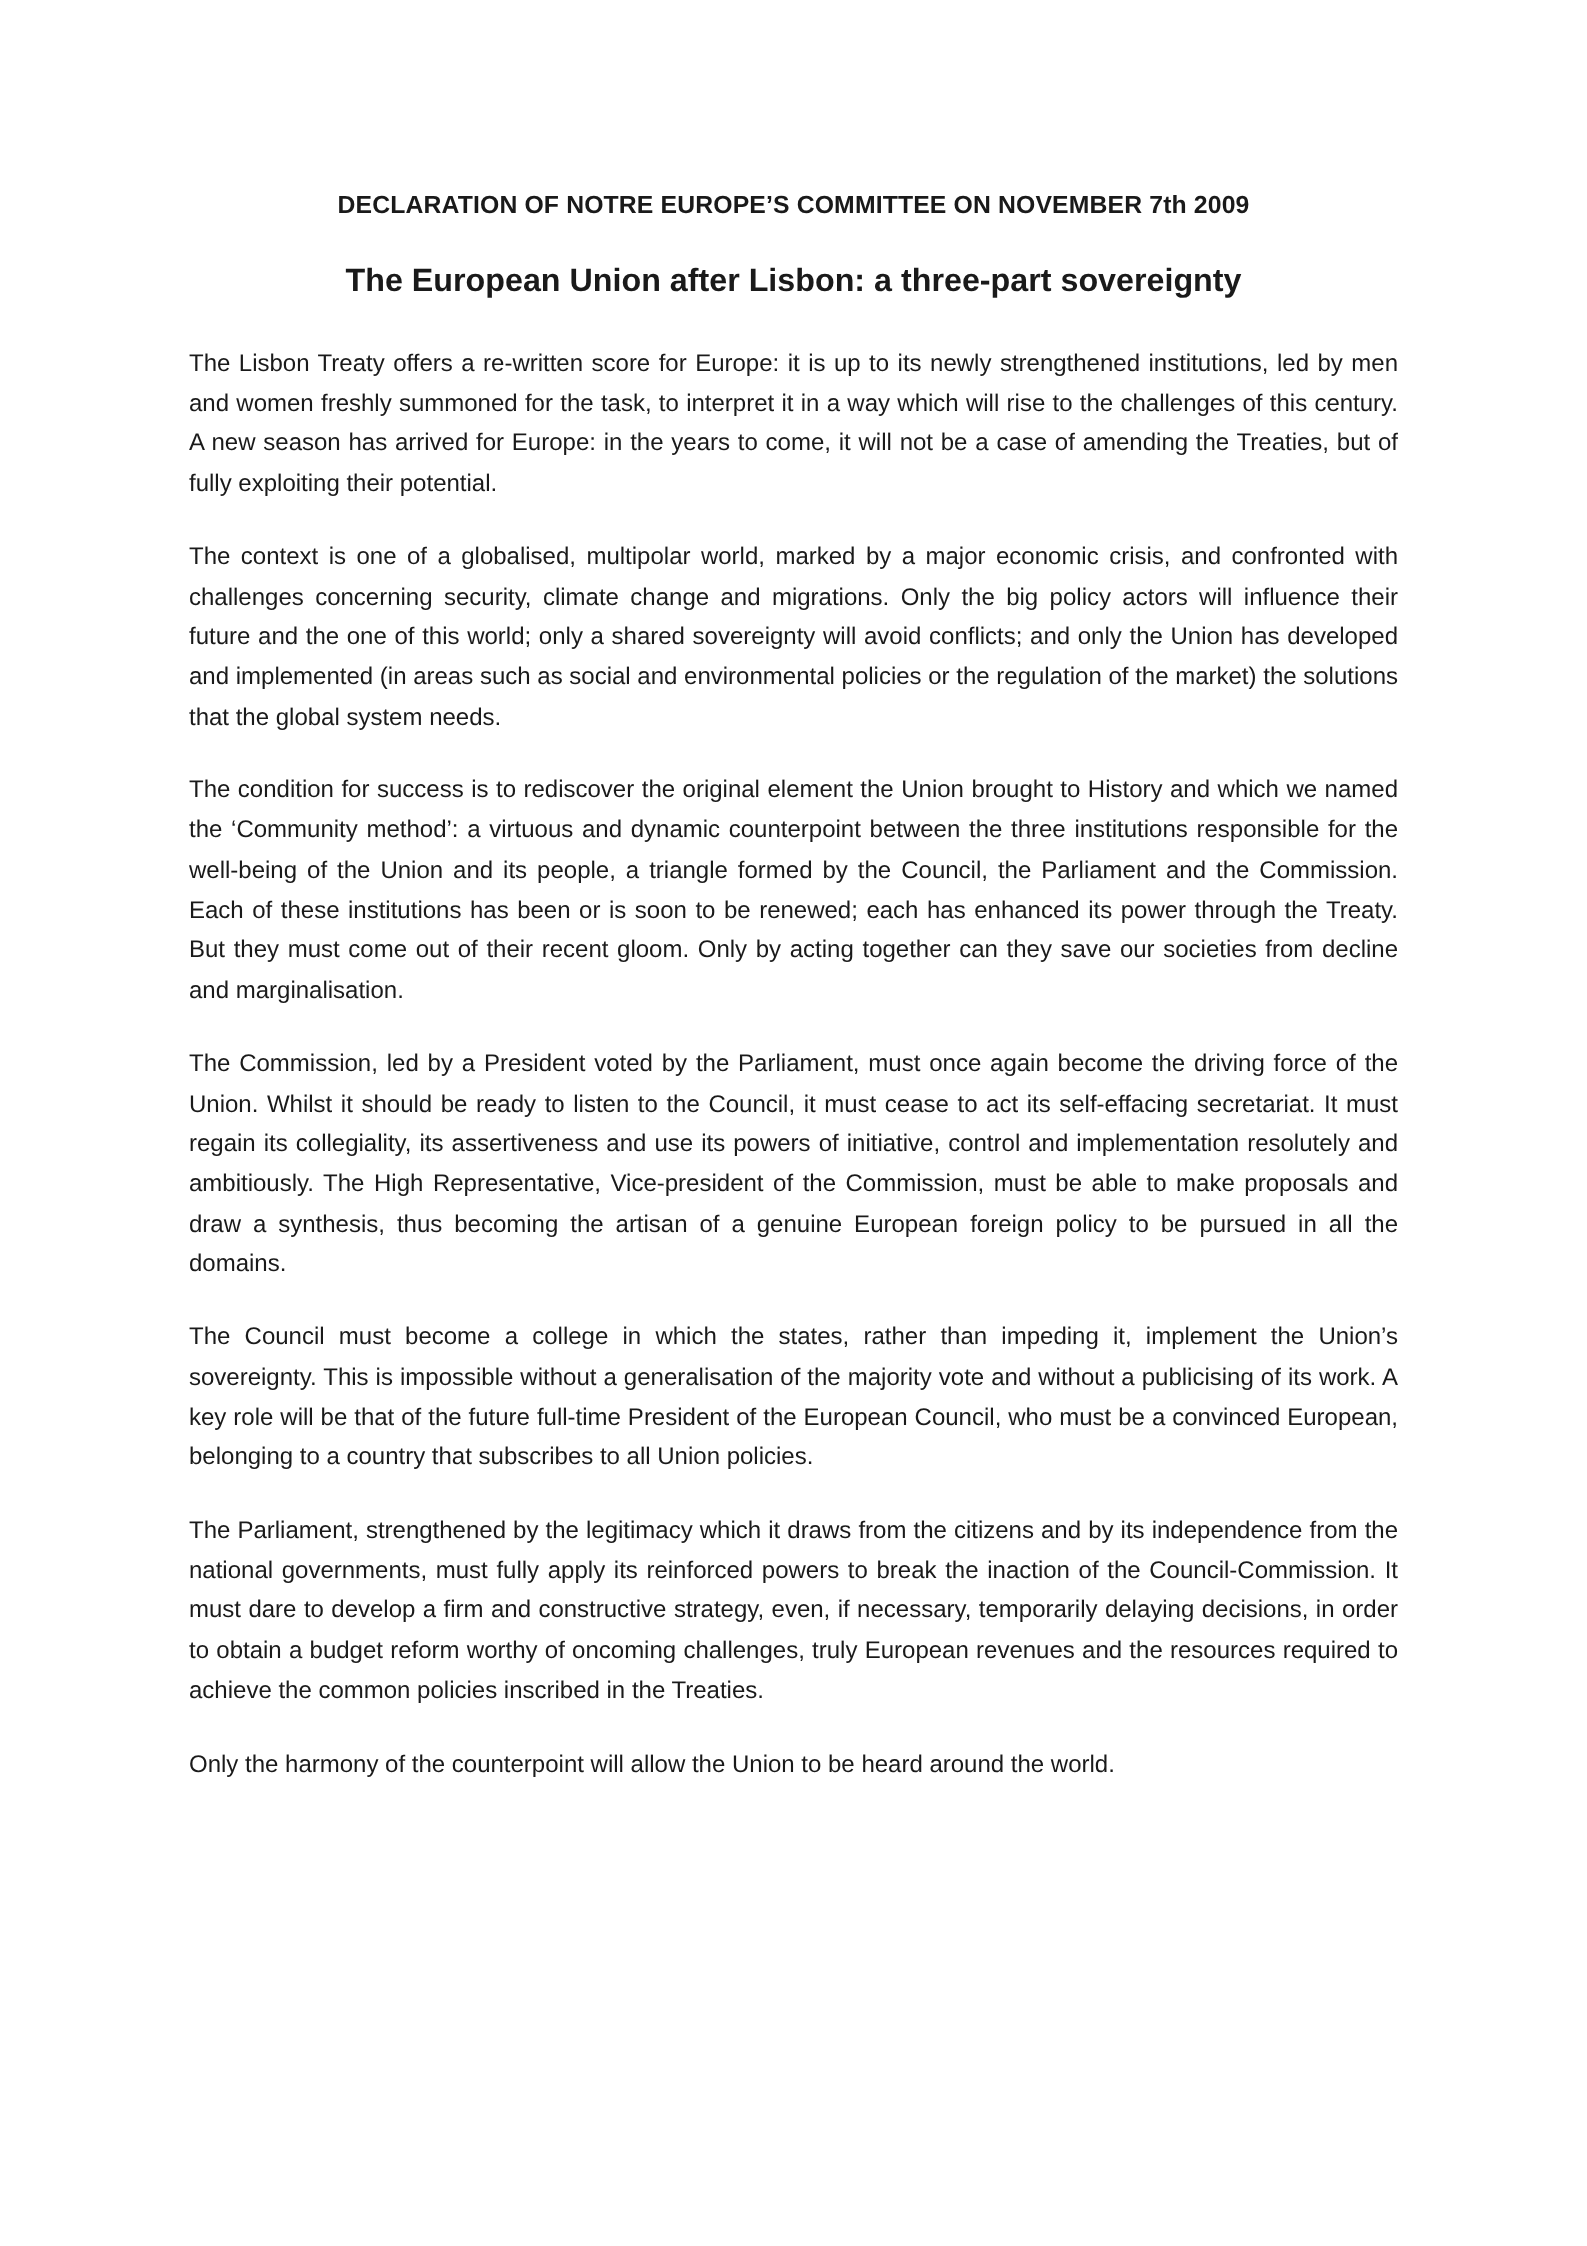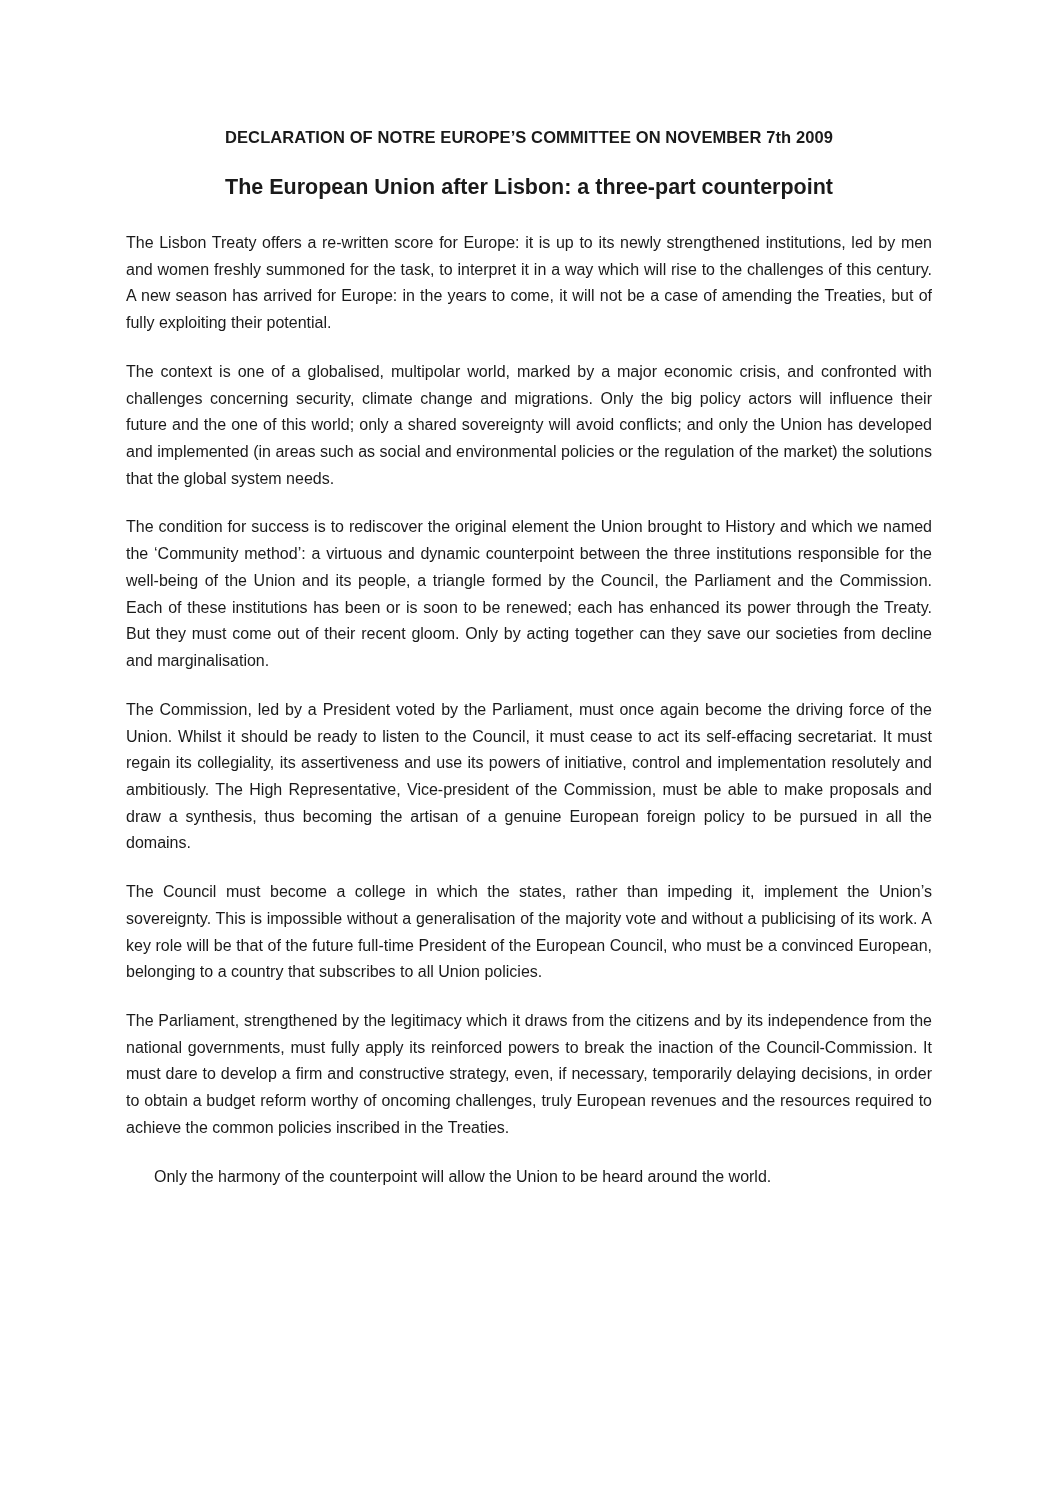--- a/index.html
+++ b/index.html
@@ -36,30 +36,29 @@
   }
   .body-text p {
     font-size: 16px;
     line-height: 1.67;
     text-align: justify;
     margin: 0 0 22px 0;
   }
   .body-text p:last-child {
     text-align: left;
     margin-bottom: 0;
-    margin-left: 28px;
   }
 </style>
 </head>
 <body>
 
 <div class="page">
   <div class="kicker">DECLARATION OF NOTRE EUROPE’S COMMITTEE ON NOVEMBER 7th 2009</div>
 
-  <h1 class="title">The European Union after Lisbon: a three-part counterpoint</h1>
+  <h1 class="title">The European Union after Lisbon: a three-part sovereignty</h1>
 
   <div class="body-text">
     <p>The Lisbon Treaty offers a re-written score for Europe: it is up to its newly strengthened institutions, led by men and women freshly summoned for the task, to interpret it in a way which will rise to the challenges of this century. A new season has arrived for Europe: in the years to come, it will not be a case of amending the Treaties, but of fully exploiting their potential.</p>
     <p>The context is one of a globalised, multipolar world, marked by a major economic crisis, and confronted with challenges concerning security, climate change and migrations. Only the big policy actors will influence their future and the one of this world; only a shared sovereignty will avoid conflicts; and only the Union has developed and implemented (in areas such as social and environmental policies or the regulation of the market) the solutions that the global system needs.</p>
     <p>The condition for success is to rediscover the original element the Union brought to History and which we named the ‘Community method’: a virtuous and dynamic counterpoint between the three institutions responsible for the well-being of the Union and its people, a triangle formed by the Council, the Parliament and the Commission. Each of these institutions has been or is soon to be renewed; each has enhanced its power through the Treaty. But they must come out of their recent gloom. Only by acting together can they save our societies from decline and marginalisation.</p>
     <p>The Commission, led by a President voted by the Parliament, must once again become the driving force of the Union. Whilst it should be ready to listen to the Council, it must cease to act its self-effacing secretariat. It must regain its collegiality, its assertiveness and use its powers of initiative, control and implementation resolutely and ambitiously. The High Representative, Vice-president of the Commission, must be able to make proposals and draw a synthesis, thus becoming the artisan of a genuine European foreign policy to be pursued in all the domains.</p>
     <p>The Council must become a college in which the states, rather than impeding it, implement the Union’s sovereignty. This is impossible without a generalisation of the majority vote and without a publicising of its work. A key role will be that of the future full-time President of the European Council, who must be a convinced European, belonging to a country that subscribes to all Union policies.</p>
     <p>The Parliament, strengthened by the legitimacy which it draws from the citizens and by its independence from the national governments, must fully apply its reinforced powers to break the inaction of the Council-Commission. It must dare to develop a firm and constructive strategy, even, if necessary, temporarily delaying decisions,  in order to obtain a budget reform worthy of oncoming challenges, truly European revenues and the resources required to achieve the common policies inscribed in the Treaties.</p>
     <p>Only the harmony of the counterpoint will allow the Union to be heard around the world.</p>
   </div>

